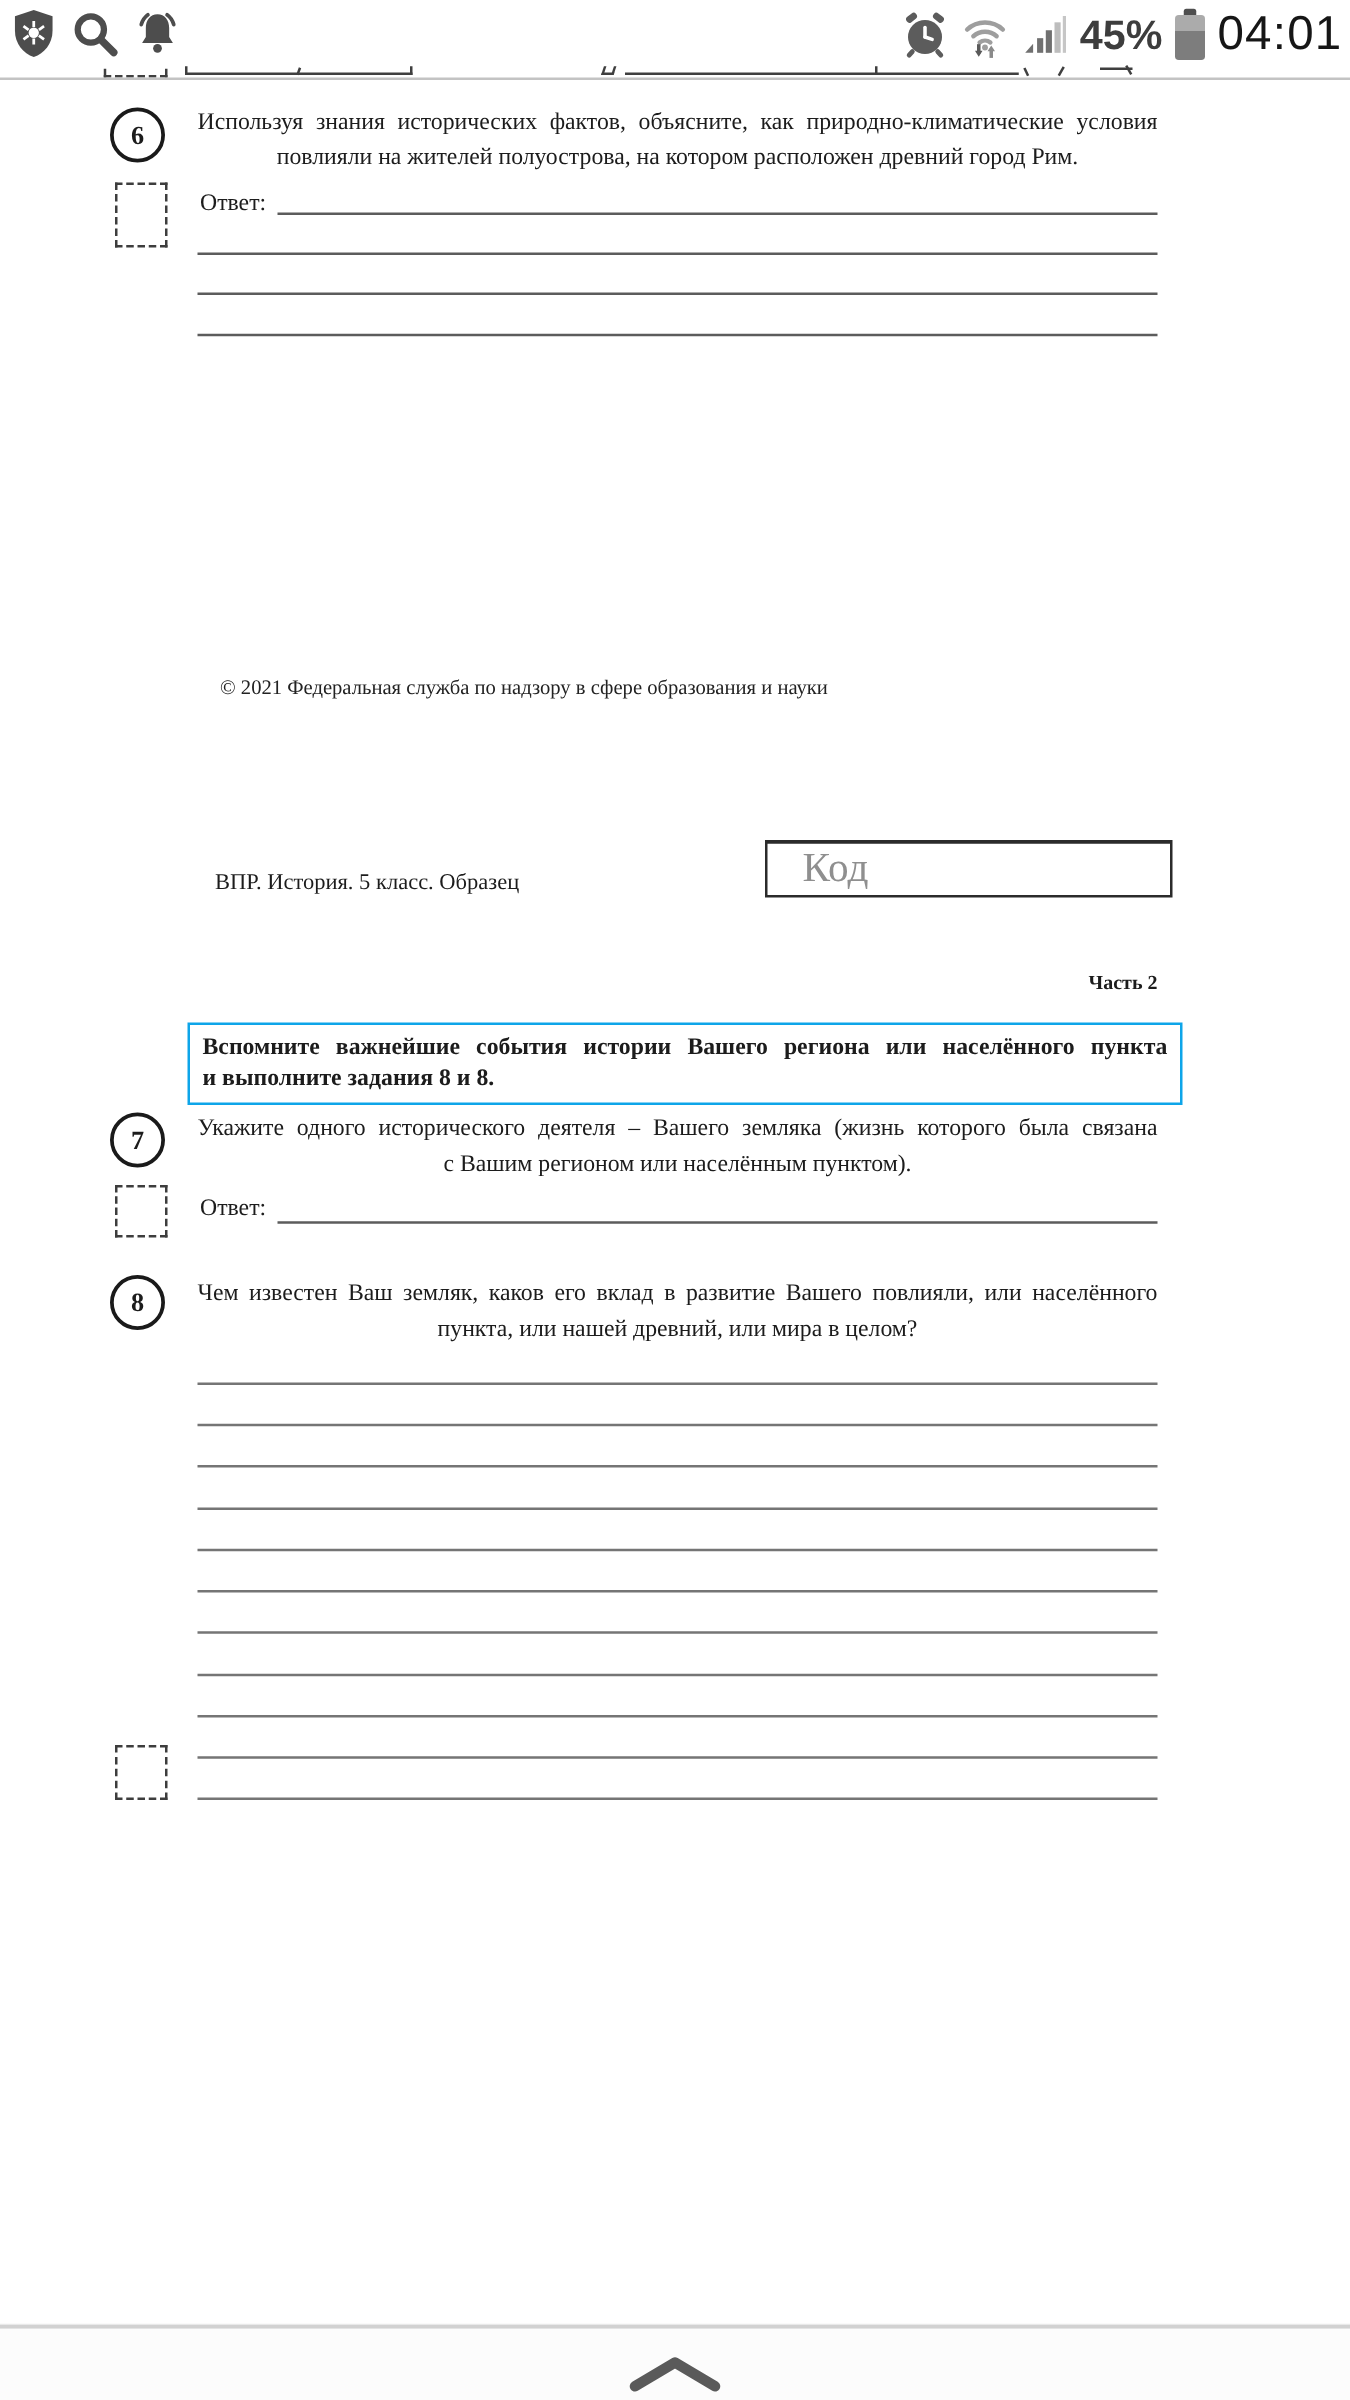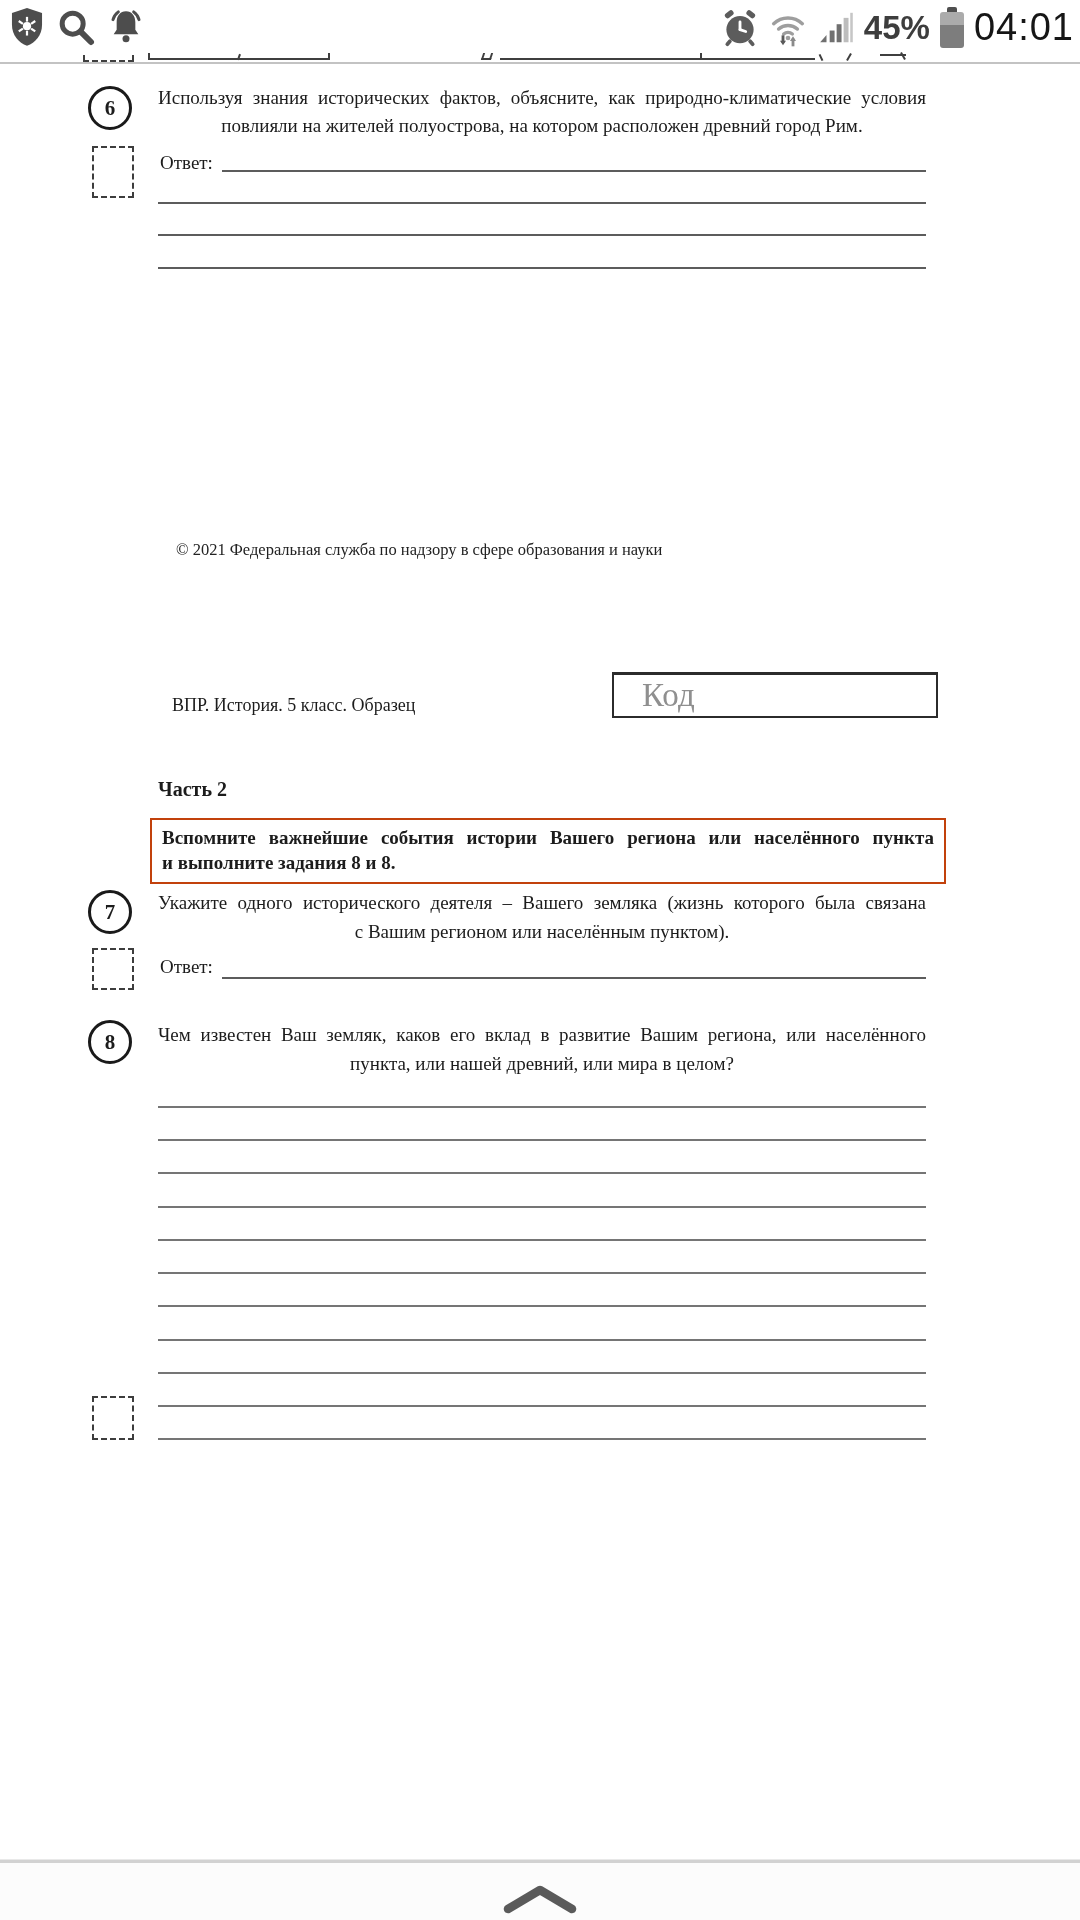--- a/index.html
+++ b/index.html
@@ -31,22 +31,22 @@
   .dashedbox{position:absolute;border:2px dashed #3d3d3d;box-sizing:border-box;background:#ffffff;}
   .anslabel{position:absolute;left:160px;font-size:19px;}
   .ansline{position:absolute;height:2px;background:#5c5c5c;}
   .ansline.light{background:#757575;}
 
   #copyright{position:absolute;left:176px;top:540px;width:768px;font-size:16.5px;color:#222;}
   #hdr-title{position:absolute;left:172px;top:695px;font-size:18px;}
   #code-box{position:absolute;left:612px;top:672px;width:326px;height:46px;border:2px solid #2b2b2b;
             border-top-width:3px;box-sizing:border-box;background:#fff;}
   #code-box .code-txt{font-size:33px;line-height:40px;color:#8f8f8f;padding-left:8px;margin-left:20px;}
-  #part-title{position:absolute;left:158px;top:778px;width:768px;text-align:left;font-weight:bold;font-size:20px;}
-  #instr-box{position:absolute;left:150px;top:818px;width:796px;border:2px solid #c2410c;box-sizing:border-box;
+  #part-title{position:absolute;left:158px;top:778px;width:768px;text-align:right;font-weight:bold;font-size:16px;}
+  #instr-box{position:absolute;left:150px;top:818px;width:796px;border:2px solid #0ea5e9;box-sizing:border-box;
              padding:5px 10px 7px 10px;font-weight:bold;font-size:19px;line-height:25px;background:#fff;}
   #instr-box .jline{display:block;text-align:justify;text-align-last:justify;}
   #instr-box .lline{display:block;}
 
   
   #nav-sep1{position:absolute;left:0;top:1859px;width:1080px;height:1px;background:#e9e9e9;}
   #nav-sep2{position:absolute;left:0;top:1860px;width:1080px;height:3px;background:#d2d2d2;}
   #nav-area{position:absolute;left:0;top:1863px;width:1080px;height:57px;background:#fcfcfc;}
   #nav-chevron{position:absolute;left:502px;top:1884px;cursor:pointer;}
 </style>
@@ -172,21 +172,21 @@
     <span class="lline">с Вашим регионом или населённым пунктом).</span>
   </div>
   <div class="dashedbox" style="left:92px;top:948px;width:42px;height:42px;"></div>
   <div class="anslabel" style="top:956px;">Ответ:</div>
   <div class="ansline" style="left:222px;top:977px;width:704px;"></div>
 
   <div class="qcircle" style="left:88px;top:1020px;">
     <span>8</span>
   </div>
   <div class="qtext" style="top:1020px;line-height:29px;">
-    <span class="jline">Чем известен Ваш земляк, каков его вклад в развитие Вашим региона, или населённого</span>
+    <span class="jline">Чем известен Ваш земляк, каков его вклад в развитие Вашего повлияли, или населённого</span>
     <span class="lline">пункта, или нашей древний, или мира в целом?</span>
   </div>
   <div class="ansline light" style="left:158px;top:1106px;width:768px;"></div>
   <div class="ansline light" style="left:158px;top:1139px;width:768px;"></div>
   <div class="ansline light" style="left:158px;top:1172px;width:768px;"></div>
   <div class="ansline light" style="left:158px;top:1206px;width:768px;"></div>
   <div class="ansline light" style="left:158px;top:1239px;width:768px;"></div>
   <div class="ansline light" style="left:158px;top:1272px;width:768px;"></div>
   <div class="ansline light" style="left:158px;top:1305px;width:768px;"></div>
   <div class="ansline light" style="left:158px;top:1339px;width:768px;"></div>

